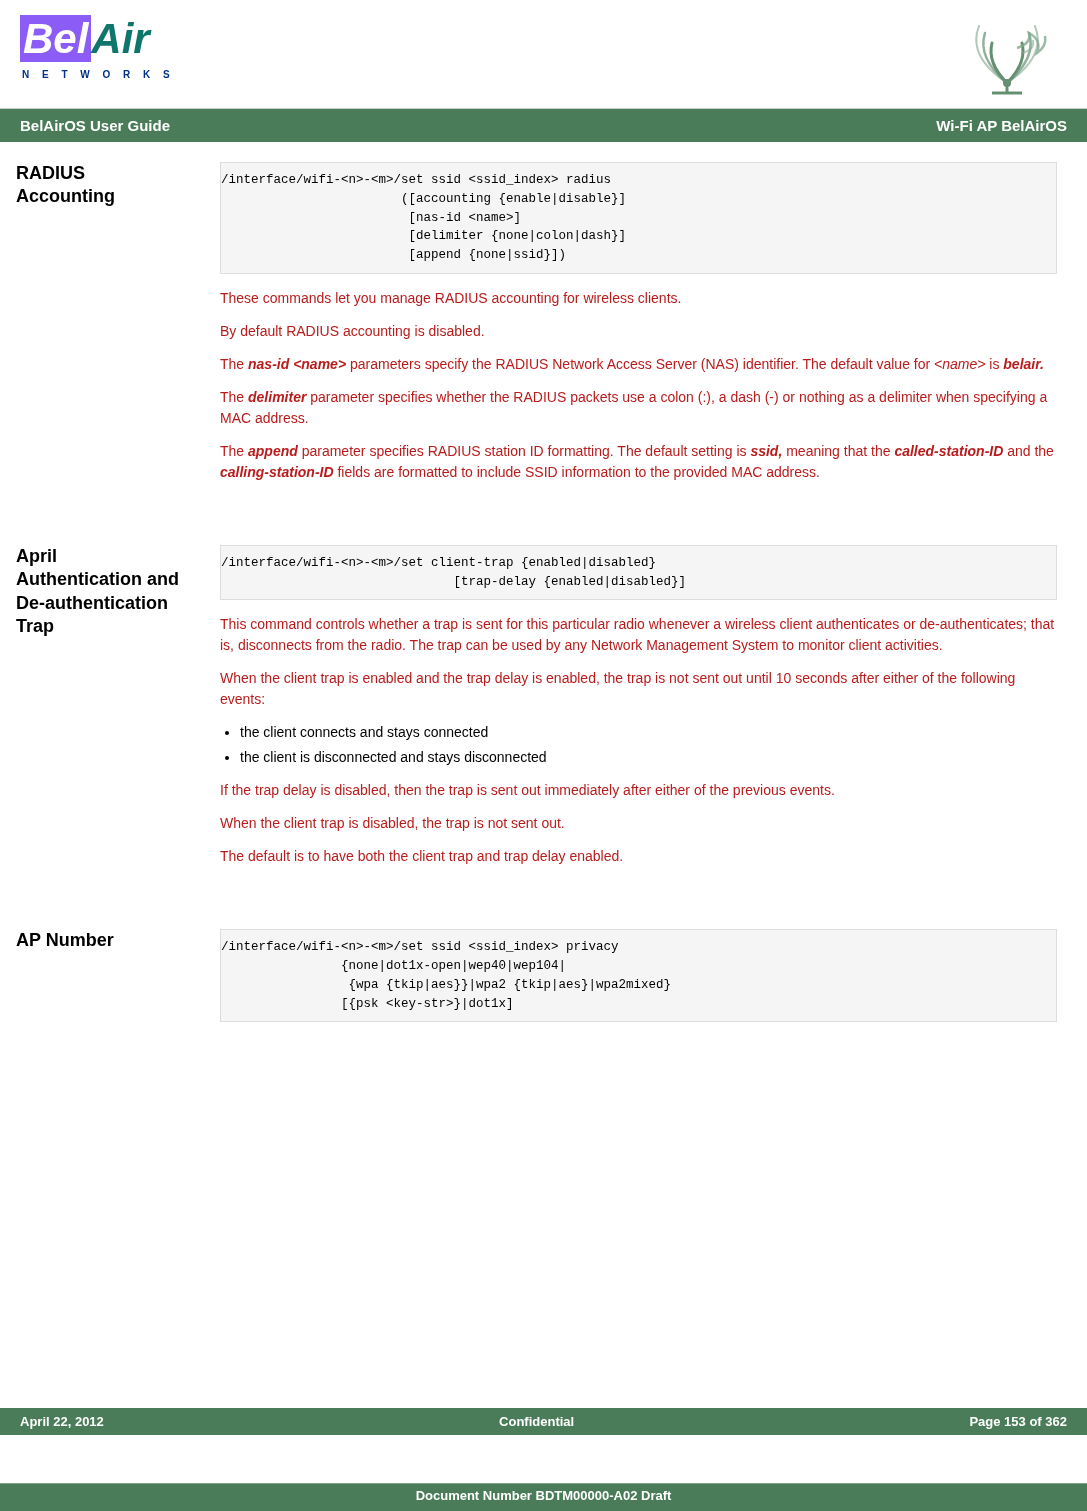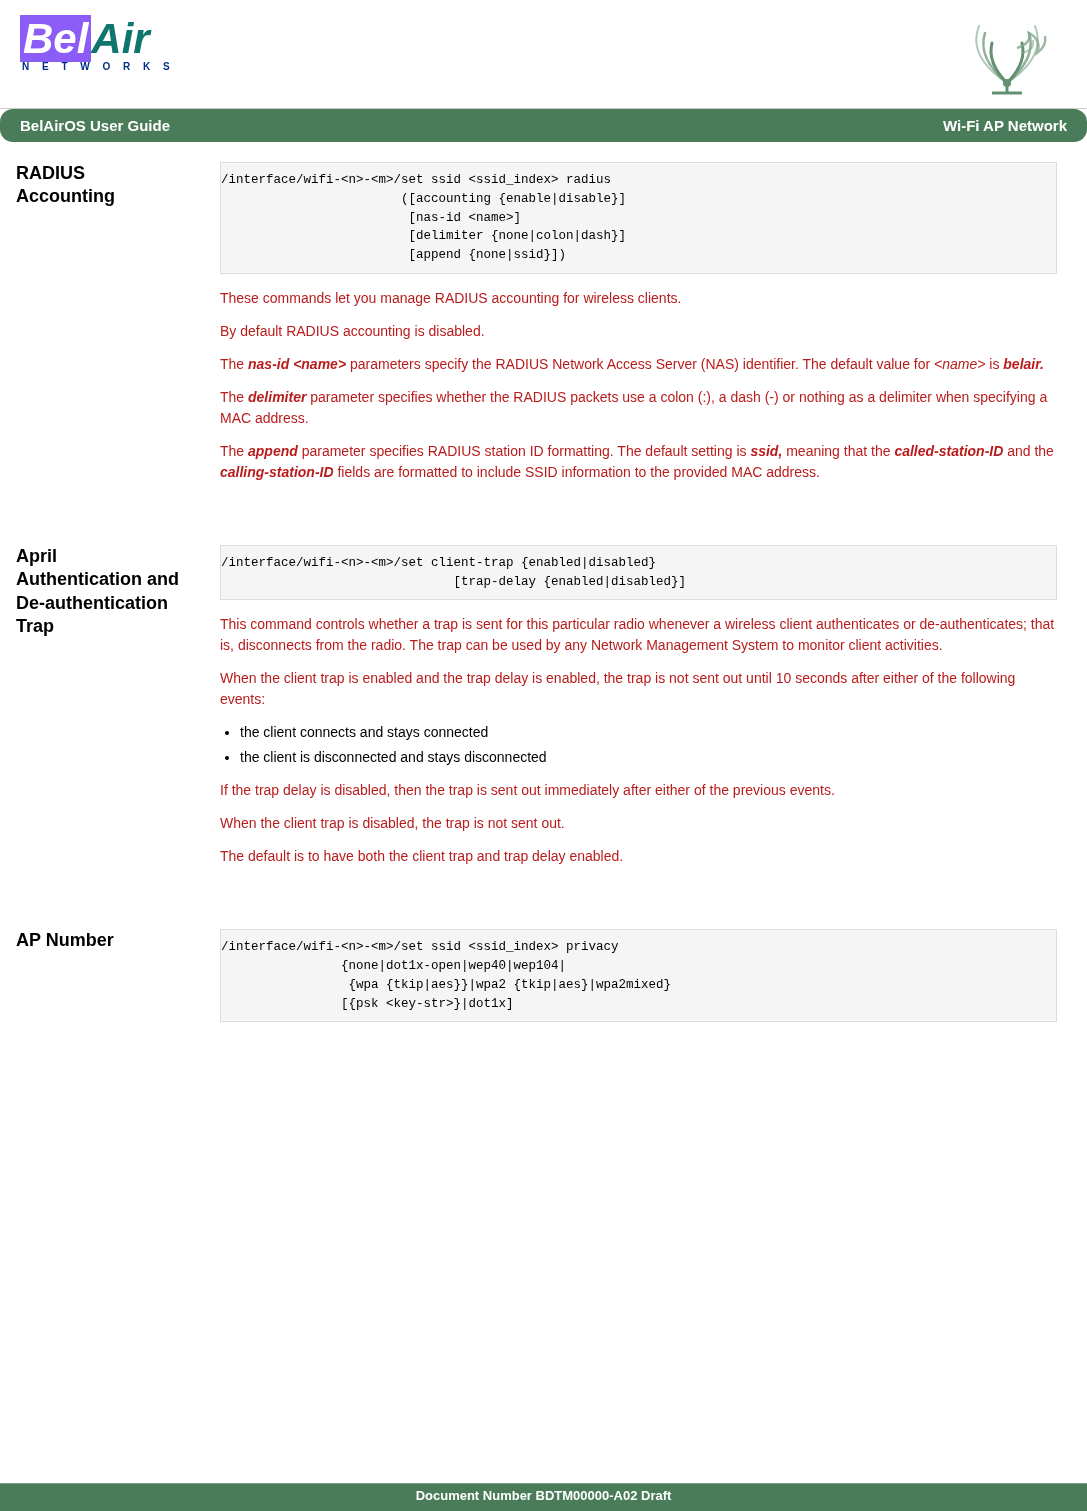--- a/index.html
+++ b/index.html
@@ -33,39 +33,38 @@
       color: #003087;
     }
     .belair-logo-top .bel-part { color: #fff; background: #8b5cf6; padding: 0 3px; }
     .belair-logo-top .air-part { color: #0f766e; }
     .belair-logo-sub {
       font-size: 10px;
       letter-spacing: 5px;
       color: #003087;
       font-weight: bold;
       text-transform: uppercase;
-      margin-top: 2px;
+      margin-top: 10px;
       margin-left: 2px;
     }
 
     
     .antenna-icon {
       width: 100px;
       height: 80px;
     }
 
     
     .navbar {
       background: #4a7c59;
       color: #fff;
       display: flex;
       justify-content: space-between;
       align-items: flex-end;
       padding: 8px 20px;
-      border-radius: 13px;
     }
     .navbar-title {
       font-size: 15px;
       font-weight: bold;
       color: #fff;
     }
     .navbar-right {
       font-size: 15px;
       font-weight: bold;
       color: #fff;
@@ -203,21 +202,21 @@
         <circle cx="50" cy="65" r="4" fill="#4a7c59"></circle>
 
         <path d="M60 30 Q75 25 72 15 Q85 22 80 35 Q90 28 88 18" stroke="#6a9a79" stroke-width="2.5" fill="none" opacity="0.8"></path>
         <path d="M65 35 Q78 32 76 22" stroke="#6a9a79" stroke-width="2" fill="none" opacity="0.6"></path>
       </g>
     </svg>
   </div>
 
   <div class="navbar">
     <span class="navbar-title">BelAirOS User Guide</span>
-    <span class="navbar-right">Wi-Fi AP Network</span>
+    <span class="navbar-right">Wi-Fi AP BelAirOS</span>
   </div>
 
   <div class="main-content">
 
     <div class="left-col">
       <div class="section-heading">RADIUS Accounting</div>
     </div>
     <div class="right-col">
       <div class="code-block">/interface/wifi-&lt;n&gt;-&lt;m&gt;/set ssid &lt;ssid_index&gt; radius
                         ([accounting {enable|disable}]
@@ -263,14 +262,19 @@
       <div class="code-block">/interface/wifi-&lt;n&gt;-&lt;m&gt;/set ssid &lt;ssid_index&gt; privacy
                 {none|dot1x-open|wep40|wep104|
                  {wpa {tkip|aes}}|wpa2 {tkip|aes}|wpa2mixed}
                 [{psk &lt;key-str&gt;}|dot1x]</div>
     </div>
   </div>
 
 </div>
 
 <div class="footer-bottom">
+  <div class="footer-row1">
+    <span class="footer-left">April 22, 2012</span>
+    <span class="footer-center">Confidential</span>
+    <span class="footer-right">Page 153 of 362</span>
+  </div>
   <div class="footer-row2">Document Number BDTM00000-A02 Draft</div>
 </div>
 
 </body></html>

